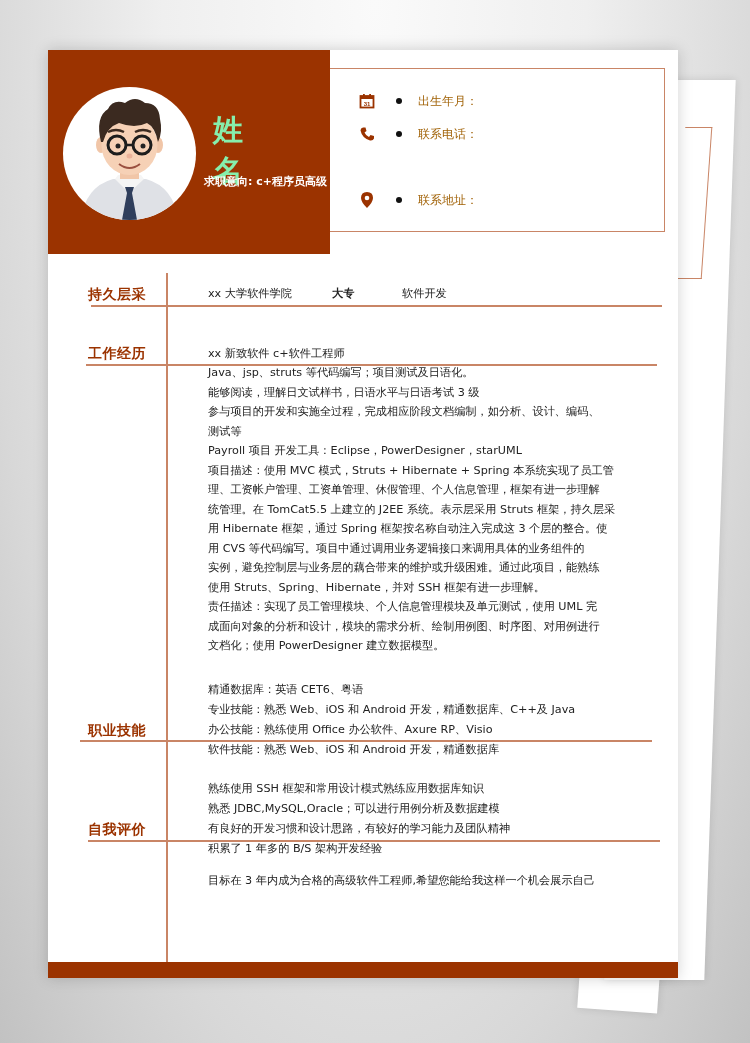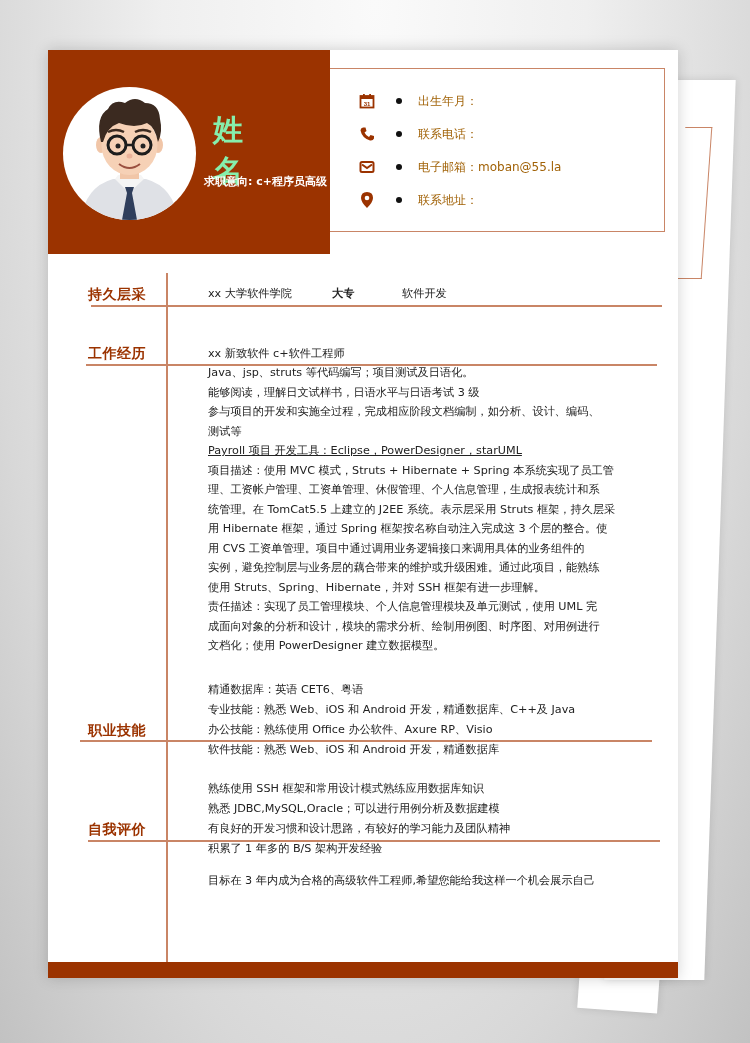--- a/index.html
+++ b/index.html
@@ -111,30 +111,20 @@
     </div>
     <div class="contact-row" style="top:55px;">
       <span class="ic">
         <svg width="16" height="16" viewBox="0 0 16 16">
             <path d="M4 1.5 L6.5 1.5 L7.5 5 L5.5 6.5 Q7 10 10 11 L11.5 9 L15 10 L15 12.5 Q14 15 11 14.5 Q3 12 1.5 4.5 Q1.5 2 4 1.5 Z" fill="#9b3300"></path>
           </svg>
       </span>
       <span class="dot"></span>
       <span class="label">联系电话：</span>
     </div>
-    <div class="contact-row" style="top:88px;">
-      <span class="ic">
-        <svg width="16" height="16" viewBox="0 0 16 16">
-            <rect x="1.5" y="3" width="13" height="10" rx="1.5" fill="none" stroke="#9b3300" stroke-width="2"></rect>
-            <path d="M3 5.5 L8 9 L13 5.5" fill="none" stroke="#9b3300" stroke-width="2"></path>
-          </svg>
-      </span>
-      <span class="dot"></span>
-      <span class="label">电子邮箱：moban@55.la</span>
-    </div>
     <div class="contact-row" style="top:121px;">
       <span class="ic">
         <svg width="16" height="18" viewBox="0 0 16 18">
             <path d="M8 1 Q14 1 14 7 Q14 11 8 17 Q2 11 2 7 Q2 1 8 1 Z" fill="#9b3300"></path>
             <circle cx="8" cy="7" r="2.3" fill="#fff"></circle>
           </svg>
       </span>
       <span class="dot"></span>
       <span class="label">联系地址：</span>
     </div>
@@ -149,26 +139,26 @@
   <div class="edu-item" style="left:354px;">软件开发</div>
 
   <div class="sec-title" style="left:40px; top:295px;">工作经历</div>
   <div class="hline" style="left:38px; top:314px; width:571px;"></div>
   <div>
     <div class="text-line" style="top:294px;">xx 新致软件     c+软件工程师</div>
     <div class="text-line" style="top:313px;">Java、jsp、struts 等代码编写；项目测试及日语化。</div>
     <div class="text-line" style="top:332.5px;">能够阅读，理解日文试样书，日语水平与日语考试 3 级</div>
     <div class="text-line" style="top:352px;">参与项目的开发和实施全过程，完成相应阶段文档编制，如分析、设计、编码、</div>
     <div class="text-line" style="top:371.5px;">测试等</div>
-    <div class="text-line" style="top:391px;text-decoration:underline;">Payroll 项目          开发工具：Eclipse，PowerDesigner，starUML</div>
+    <div class="text-line" style="top:391px;">Payroll 项目          开发工具：Eclipse，PowerDesigner，starUML</div>
     <div class="text-line" style="top:410.5px;">项目描述：使用 MVC 模式，Struts + Hibernate + Spring 本系统实现了员工管</div>
-    <div class="text-line" style="top:430px;">理、工资帐户管理、工资单管理、休假管理、个人信息管理，生成报表统计和系</div>
+    <div class="text-line" style="top:430px;">理、工资帐户管理、工资单管理、休假管理、个人信息管理，框架有进一步理解</div>
     <div class="text-line" style="top:449.5px;">统管理。在 TomCat5.5 上建立的 J2EE 系统。表示层采用 Struts 框架，持久层采</div>
     <div class="text-line" style="top:469px;">用 Hibernate 框架，通过 Spring 框架按名称自动注入完成这 3 个层的整合。使</div>
-    <div class="text-line" style="top:488.5px;">用 CVS 工资单管理。项目中通过调用业务逻辑接口来调用具体的业务组件的</div>
+    <div class="text-line" style="top:488.5px;">用 CVS 等代码编写。项目中通过调用业务逻辑接口来调用具体的业务组件的</div>
     <div class="text-line" style="top:508px;">实例，避免控制层与业务层的藕合带来的维护或升级困难。通过此项目，能熟练</div>
     <div class="text-line" style="top:527.5px;">使用 Struts、Spring、Hibernate，并对 SSH 框架有进一步理解。</div>
     <div class="text-line" style="top:547px;">责任描述：实现了员工管理模块、个人信息管理模块及单元测试，使用 UML 完</div>
     <div class="text-line" style="top:566.5px;">成面向对象的分析和设计，模块的需求分析、绘制用例图、时序图、对用例进行</div>
     <div class="text-line" style="top:586px;">文档化；使用 PowerDesigner 建立数据模型。</div>
   </div>
 
   <div class="sec-title" style="left:40px; top:672px;">职业技能</div>
   <div class="hline" style="left:32px; top:690px; width:572px;"></div>
   <div>

